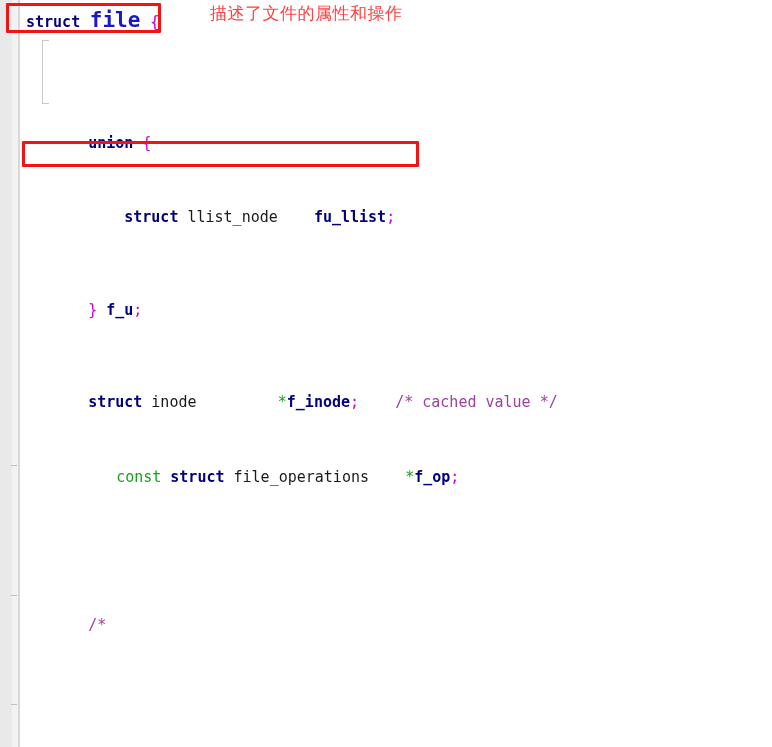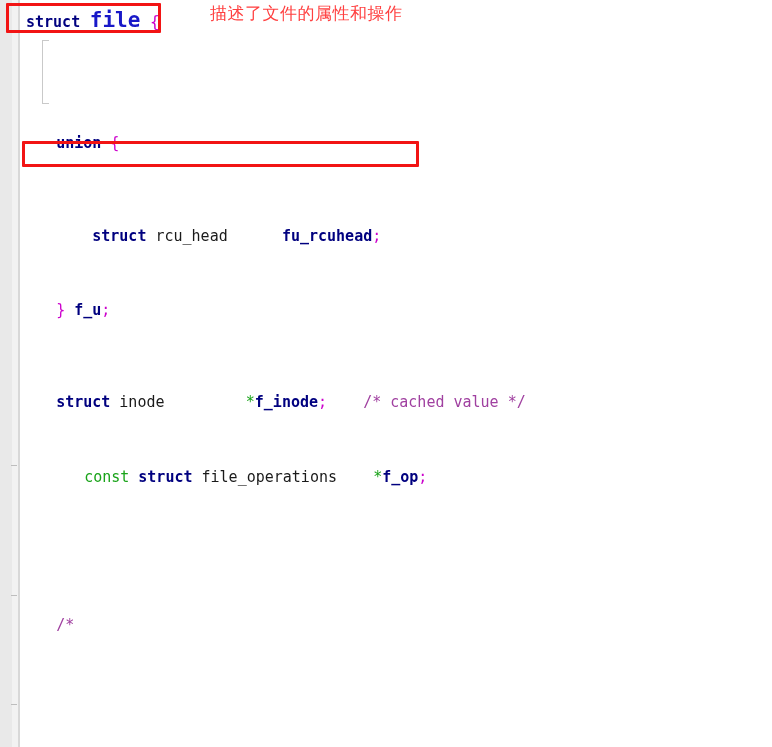--- a/index.html
+++ b/index.html
@@ -62,21 +62,21 @@
   #code {
     position: absolute;
     left: 20px;
     top: 4px;
     width: 752px;
     font-size: 15px;
     line-height: 18.55px;
     white-space: pre;
     color: #333333;
   }
-  .ln { height: 18.55px; white-space: pre; }
+  .ln { height: 18.55px; white-space: pre; padding-left: 32px; }
 
   
   .kw      { color: #00007f; font-weight: bold; }   
   .type    { color: #1a1a1a; }                      
   .green   { color: #19a319; margin-left: 28px; }                      
   .id      { color: #00007f; font-weight: bold; }   
   .star    { color: #19a319; }                      
   .punc    { color: #cc00cc; }                      
   .cmt     { color: #a040a0; }                      
 
@@ -137,22 +137,22 @@
   <div class="folddash" style="left:11px; top:704px;"></div>
 
   <div class="foldbracket" id="fold-union"></div>
 
   <div id="code">
     
     <div class="ln"> </div>
 
     <div class="ln">    <span class="kw">union</span> <span class="punc">{</span></div>
 
-
-    <div class="ln">        <span class="kw">struct</span> <span class="type">rcu_head</span>      <span class="id">fu_rcuhead</span><span class="punc">;</span></div>
+    <div class="ln">        <span class="kw">struct</span> <span class="type">llist_node</span>    <span class="id">fu_llist</span><span class="punc">;</span></div>
+
 
     <div class="ln">    <span class="punc">}</span> <span class="id">f_u</span><span class="punc">;</span></div>
 
 
     <div class="ln">    <span class="kw">struct</span> <span class="type">inode</span>         <span class="star">*</span><span class="id">f_inode</span><span class="punc">;</span>    <span class="cmt">/* cached value */</span></div>
 
     <div class="ln">    <span class="green">const</span> <span class="kw">struct</span> <span class="type">file_operations</span>    <span class="star">*</span><span class="id">f_op</span><span class="punc">;</span></div>
 
     <div class="ln"> </div>
 

